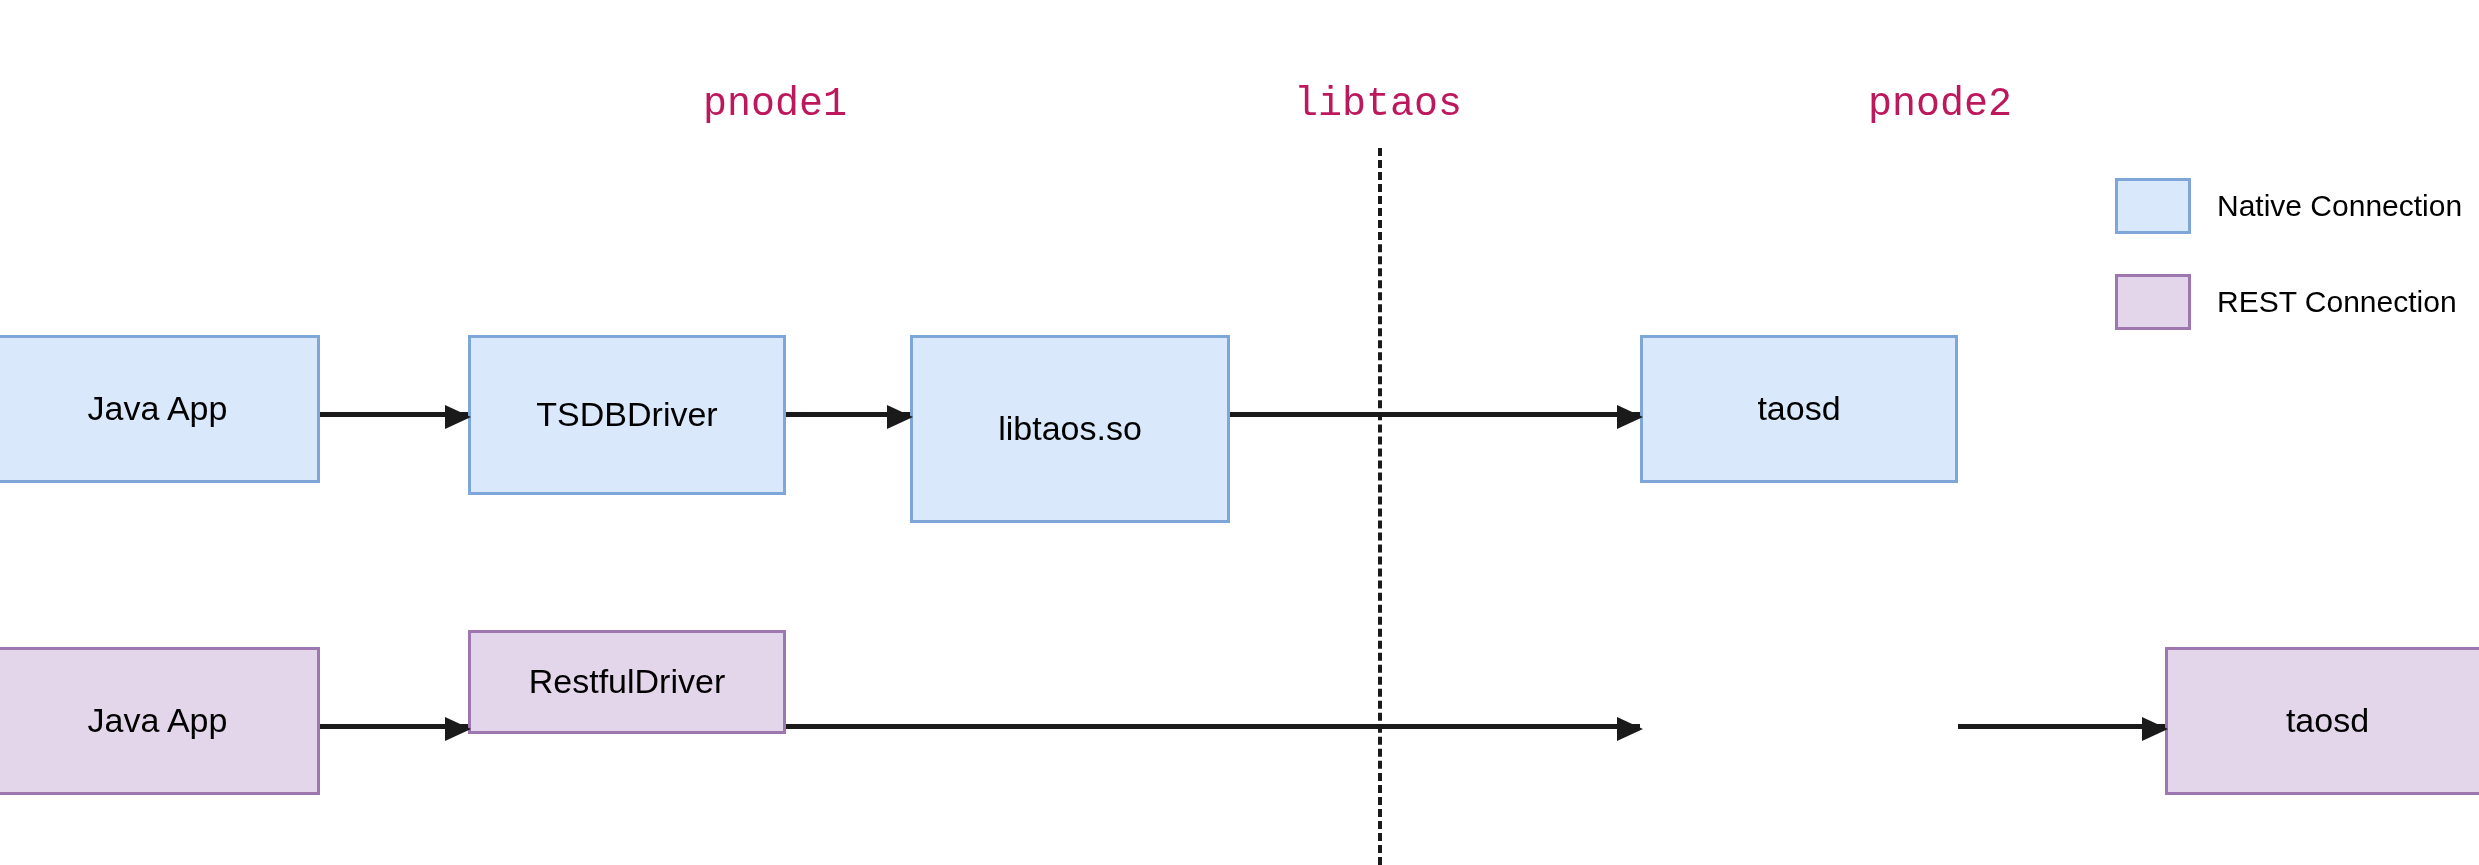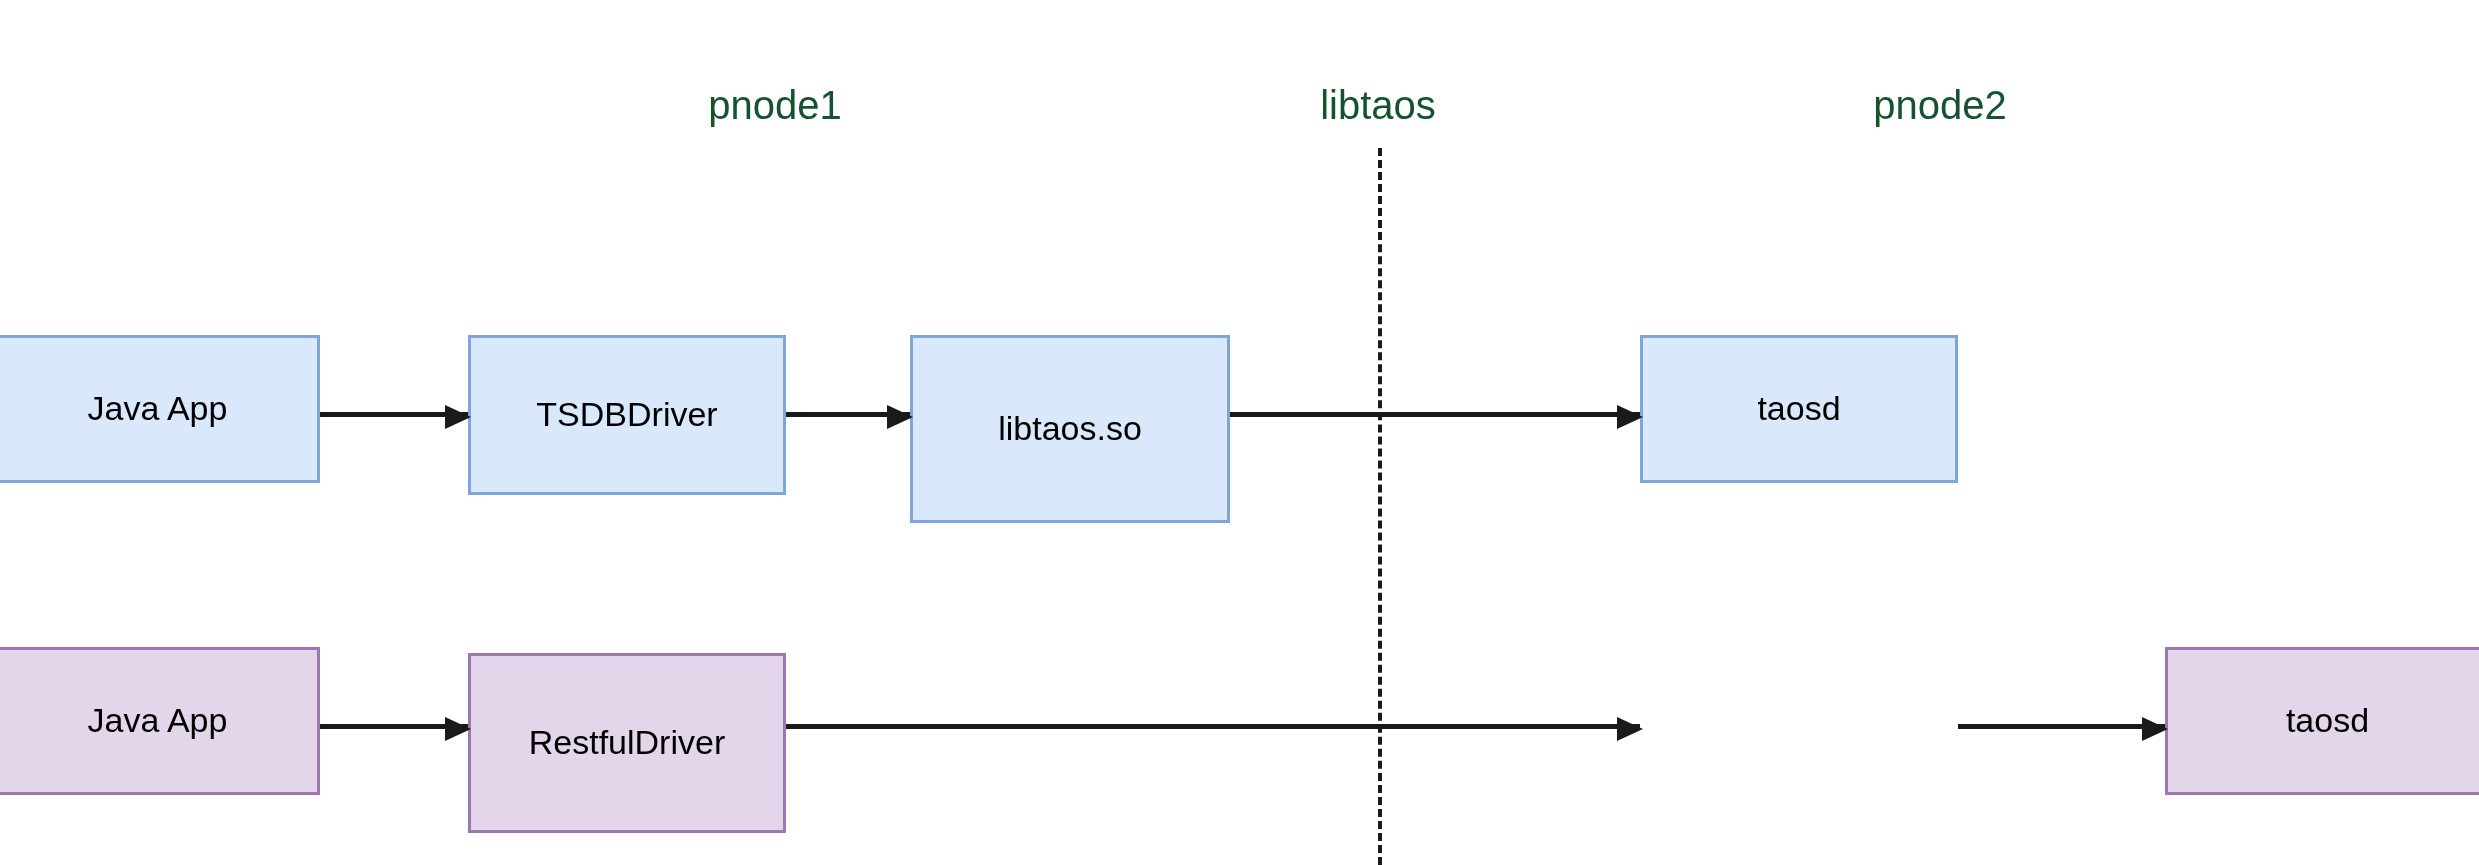--- a/index.html
+++ b/index.html
@@ -15,24 +15,24 @@
     width: 2479px;
     height: 865px;
     background: #ffffff;
     overflow: hidden;
   }
 
   
   .col-label {
     position: absolute;
     font-size: 40px;
-    color: #14532d;
+    color: #be185d;
     white-space: nowrap;
     transform: translateX(-50%);
-    font-family: Liberation Sans, sans-serif;
+    font-family: Liberation Mono, monospace;
     line-height: 1;
   }
 
   
   .network-divider {
     position: absolute;
     width: 0px;
     border-left: 4px dashed #1a1a1a;
     left: 1378px;
     top: 148px;
@@ -143,25 +143,35 @@
     <span class="node-label">taosd</span>
   </div>
 
   <div class="arrow" style="left:320px; top:412px; width:148px;"></div>
   <div class="arrow" style="left:786px; top:412px; width:124px;"></div>
   <div class="arrow" style="left:1230px; top:412px; width:410px;"></div>
 
   <div class="node rest" style="left:-5px; top:647px; width:325px; height:148px;">
     <span class="node-label">Java App</span>
   </div>
-  <div class="node rest" style="left:468px; top:653px; width:318px; height:180px;text-align:center;">
+  <div class="node rest" style="left:468px; top:630px; width:318px; height:104px;text-align:center;">
     <span class="node-label">RestfulDriver</span>
   </div>
   <div class="node rest" style="left:2165px; top:647px; width:325px; height:148px;">
     <span class="node-label">taosd</span>
   </div>
 
   <div class="arrow" style="left:320px; top:724px; width:148px;"></div>
   <div class="arrow" style="left:786px; top:724px; width:854px;"></div>
   <div class="arrow" style="left:1958px; top:724px; width:207px;"></div>
 
+  <div class="legend">
+    <div class="legend-row">
+      <div class="legend-swatch native"></div>
+      <div class="legend-text">Native Connection</div>
+    </div>
+    <div class="legend-row">
+      <div class="legend-swatch rest"></div>
+      <div class="legend-text">REST Connection</div>
+    </div>
+  </div>
 
 </div>
 
 </body></html>

